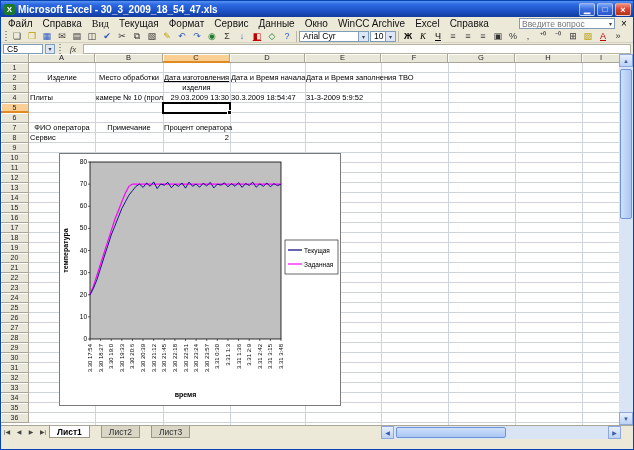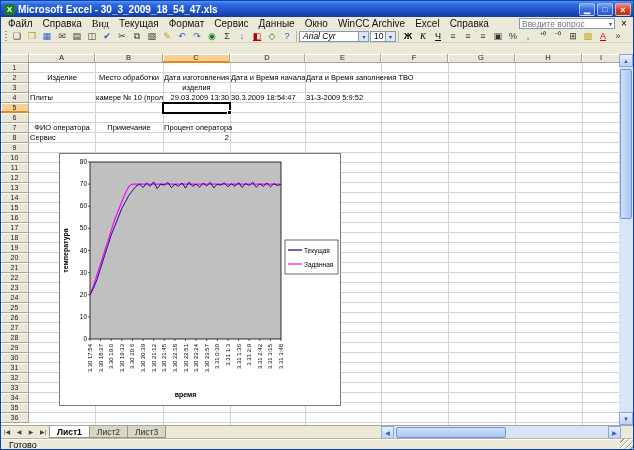--- a/index.html
+++ b/index.html
@@ -142,21 +142,21 @@
       <div class="tbtn cls-yellow">✎</div>
       <div class="tbtn cls-blue">↶</div>
       <div class="tbtn cls-blue">↷</div>
       <div class="tbtn cls-green">◉</div>
       <div class="tbtn ">Σ</div>
       <div class="tbtn cls-blue">↓</div>
       <div class="tbtn cls-red">◧</div>
       <div class="tbtn cls-green">◇</div>
       <div class="tbtn cls-blue">?</div>
       <div class="tsep"></div>
-      <div class="combo" style="width: 70px; font-style: italic;">
+      <div class="combo" style="width: 70px;">
         <span>Arial Cyr</span>
         <span class="dd">▾</span>
       </div>
       <div class="combo" style="width: 26px;">
         <span>10</span>
         <span class="dd">▾</span>
       </div>
       <div class="tsep"></div>
       <div class="tbtn cls-b">Ж</div>
       <div class="tbtn cls-i">К</div>
@@ -168,20 +168,27 @@
       <div class="tbtn ">%</div>
       <div class="tbtn ">,</div>
       <div class="tbtn ">⁺⁰</div>
       <div class="tbtn ">⁻⁰</div>
       <div class="tbtn ">⊞</div>
       <div class="tbtn cls-yellow">▨</div>
       <div class="tbtn cls-red">А</div>
       <div class="tbtn">»</div>
     </div>
 
+  <div class="formulabar">
+    <span class="namebox">C5</span>
+    <span class="namedd">▾</span>
+    <span class="grip"></span>
+    <span class="fxbtn">fx</span>
+    <span class="formula-field"></span>
+  </div>
 
   <div class="sheet" id="sheet">
     <div class="hdr colhdr" id="select-all-corner" style="left:0;width:28px;"></div>
     <div id="colheaders">
         <div class="hdr colhdr" style="left: 28px; width: 66px;">A</div>
         <div class="hdr colhdr" style="left: 94px; width: 68px;">B</div>
         <div class="hdr colhdr sel" style="left: 162px; width: 67px;">C</div>
         <div class="hdr colhdr" style="left: 229px; width: 75px;">D</div>
         <div class="hdr colhdr" style="left: 304px; width: 76px;">E</div>
         <div class="hdr colhdr" style="left: 380px; width: 67px;">F</div>
@@ -234,21 +241,21 @@
         <div class="vline" style="left: 229px;"></div>
         <div class="vline" style="left: 304px;"></div>
         <div class="vline" style="left: 380px;"></div>
         <div class="vline" style="left: 447px;"></div>
         <div class="vline" style="left: 514px;"></div>
         <div class="vline" style="left: 581px;"></div>
       </div>
     <div id="cells">
         <div class="cell" style="left: 28px; top: 19px; width: 66px; text-align: center;">Изделие</div>
         <div class="cell" style="left: 94px; top: 19px; width: 68px; text-align: center;">Место обработки</div>
-        <div class="cell" style="left: 162px; top: 19px; width: 67px; text-align: center;">Дата изготовления</div>
+        <div class="cell" style="left: 162px; top: 19px; width: 67px; text-align: center; text-decoration: underline;">Дата изготовления</div>
         <div class="cell" style="left: 229px; top: 19px; width: 75px; text-align: left;">Дата и Время начала ТВО</div>
         <div class="cell" style="left: 304px; top: 19px; width: 143px; text-align: left;">Дата и Время заполнения ТВО</div>
         <div class="cell" style="left: 162px; top: 29px; width: 67px; text-align: center;">изделия</div>
         <div class="cell" style="left: 28px; top: 39px; width: 66px; text-align: left;">Плиты</div>
         <div class="cell" style="left: 94px; top: 39px; width: 68px; text-align: center;">камере № 10 (пролёт 1)</div>
         <div class="cell" style="left: 162px; top: 39px; width: 67px; text-align: right;">29.03.2009 13:30</div>
         <div class="cell" style="left: 229px; top: 39px; width: 75px; text-align: left;">30.3.2009 18:54:47</div>
         <div class="cell" style="left: 304px; top: 39px; width: 143px; text-align: left;">31-3-2009 5:9:52</div>
         <div class="cell" style="left: 28px; top: 69px; width: 66px; text-align: center;">ФИО оператора</div>
         <div class="cell" style="left: 94px; top: 69px; width: 68px; text-align: center;">Примечание</div>
@@ -337,33 +344,29 @@
     <div class="sarrow">▼</div>
   </div>
 
   <div class="tabbar">
     <span id="tabnav" style="display:flex;">
         <span class="navbtn">|◀</span>
         <span class="navbtn">◀</span>
         <span class="navbtn">▶</span>
         <span class="navbtn">▶|</span>
       </span>
-    <span id="tabs" style="display:flex;">
+    <span id="tabs" style="display:flex;gap:12px;">
         <span class="tab active">Лист1</span>
         <span class="tab">Лист2</span>
         <span class="tab">Лист3</span>
       </span>
     <div class="hscroll">
       <div class="sarrow">◀</div>
       <div class="htrack">
         <div class="hthumb"></div>
       </div>
       <div class="sarrow">▶</div>
     </div>
     <div class="tabcorner"></div>
   </div>
 
-  <div class="statusbar">
-    <span>Готово</span>
-    <span class="resize-grip"></span>
-  </div>
 
 </div>
 
 </body></html>

